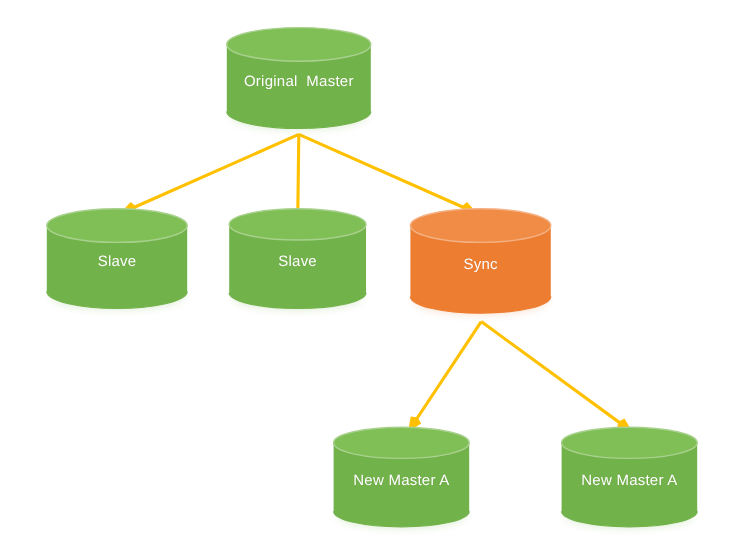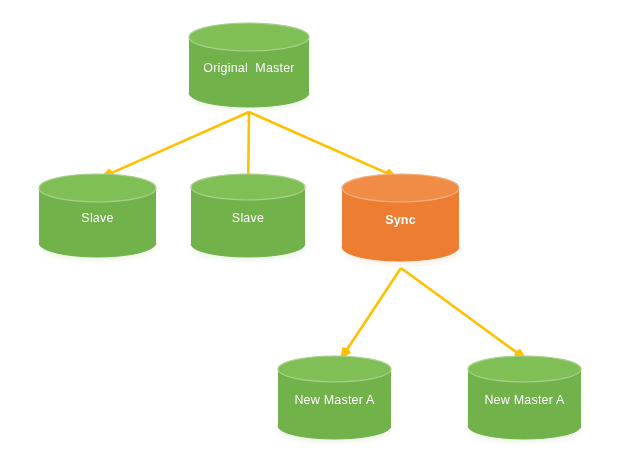--- a/index.html
+++ b/index.html
@@ -116,21 +116,21 @@
               <feGaussianBlur stdDeviation="4"></feGaussianBlur>
             </filter>
           </defs>
           <ellipse cx="58" cy="74" rx="53.58" ry="10.4" fill="#72B24A" opacity="0.28" filter="url(#shadow2)"></ellipse>
           <path d="M 1,14 L 1,71 A 57,13 0 0 0 115,71 L 115,14 Z" fill="#72B24A"></path>
           <path d="M 1,71 A 57,13 0 0 0 115,71" fill="none" stroke="#72B24A" stroke-width="1"></path>
           <ellipse cx="58" cy="14" rx="57" ry="13" fill="#7FBF55" stroke="#A9D18E" stroke-width="1.2"></ellipse>
         </svg>
         <div class="node-label" style="top: 39px;">Slave</div>
       </div>
-      <div class="node" style="left: 341px; top: 173px; width: 119px; height: 89px; font-weight: bold;">
+      <div class="node" style="left: 341px; top: 173px; width: 119px; height: 89px;">
         <svg class="cyl-svg" viewBox="0 0 119 89" preserveAspectRatio="none">
           <defs>
             <filter id="shadow3" x="-30%" y="-30%" width="160%" height="160%">
               <feGaussianBlur stdDeviation="4"></feGaussianBlur>
             </filter>
           </defs>
           <ellipse cx="59.5" cy="77" rx="54.989999999999995" ry="11.200000000000001" fill="#ED7D31" opacity="0.28" filter="url(#shadow3)"></ellipse>
           <path d="M 1,15 L 1,74 A 58.5,14 0 0 0 118,74 L 118,15 Z" fill="#ED7D31"></path>
           <path d="M 1,74 A 58.5,14 0 0 0 118,74" fill="none" stroke="#ED7D31" stroke-width="1"></path>
           <ellipse cx="59.5" cy="15" rx="58.5" ry="14" fill="#F08C45" stroke="#F4B183" stroke-width="1.2"></ellipse>

